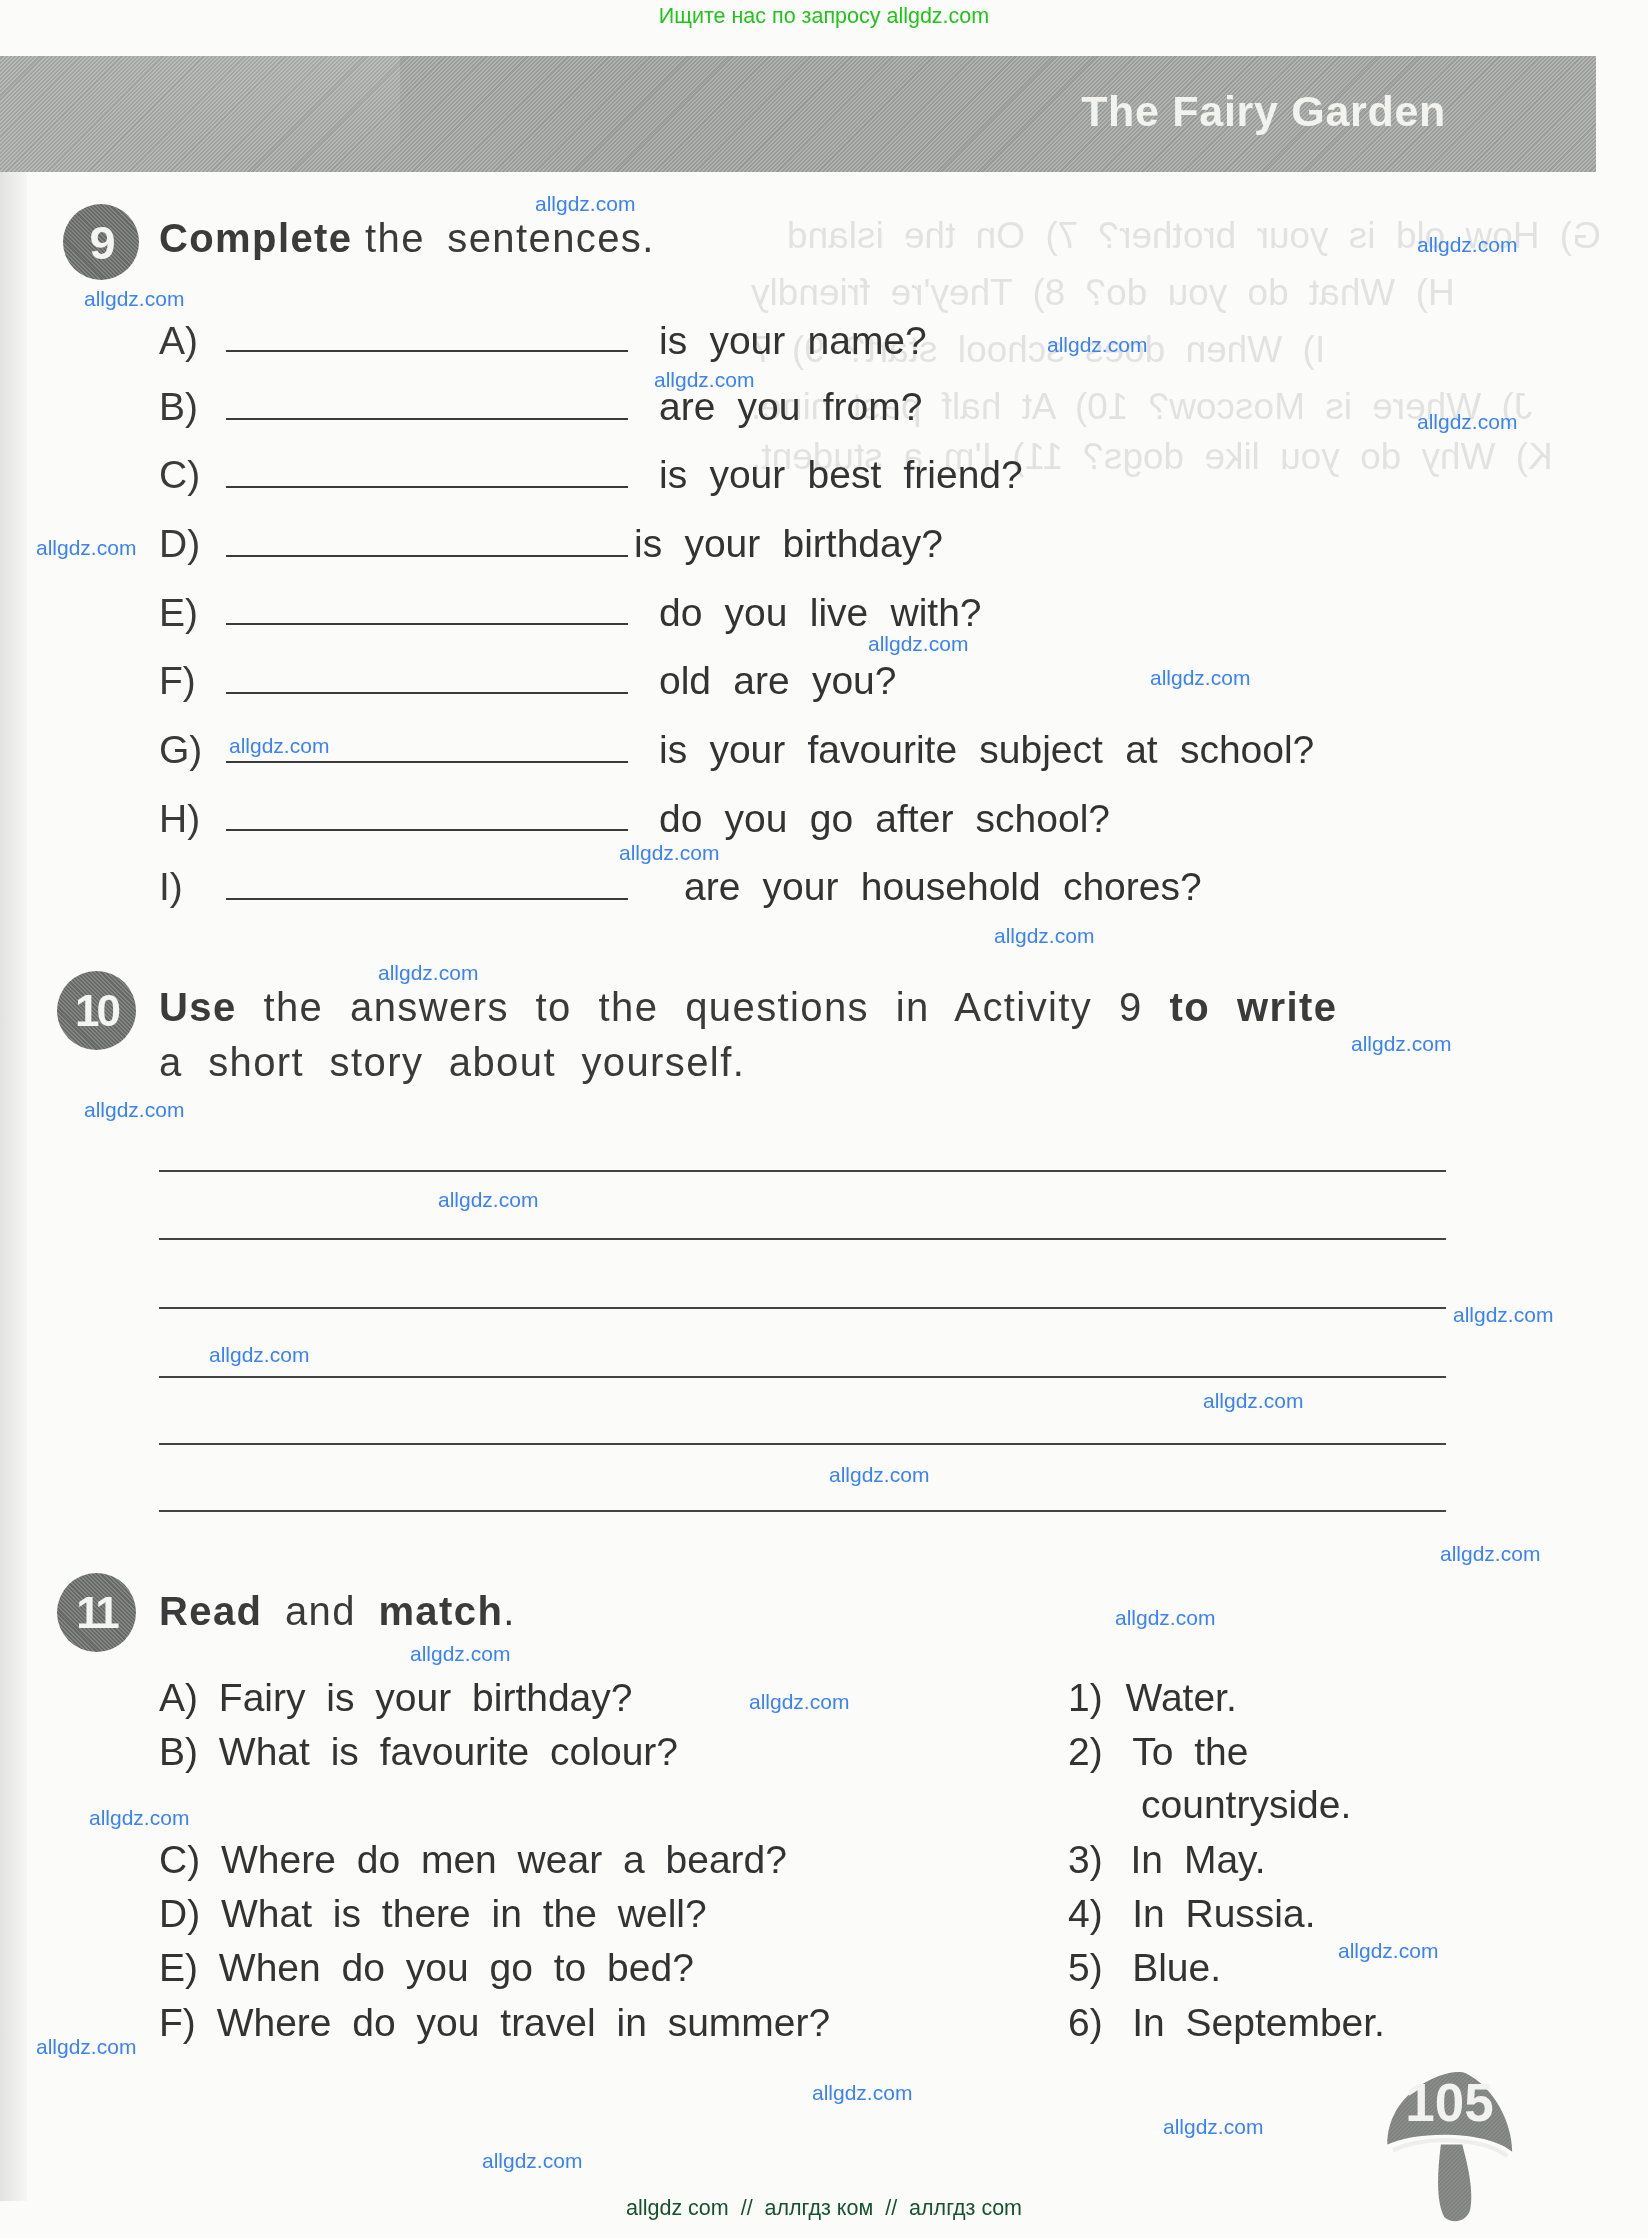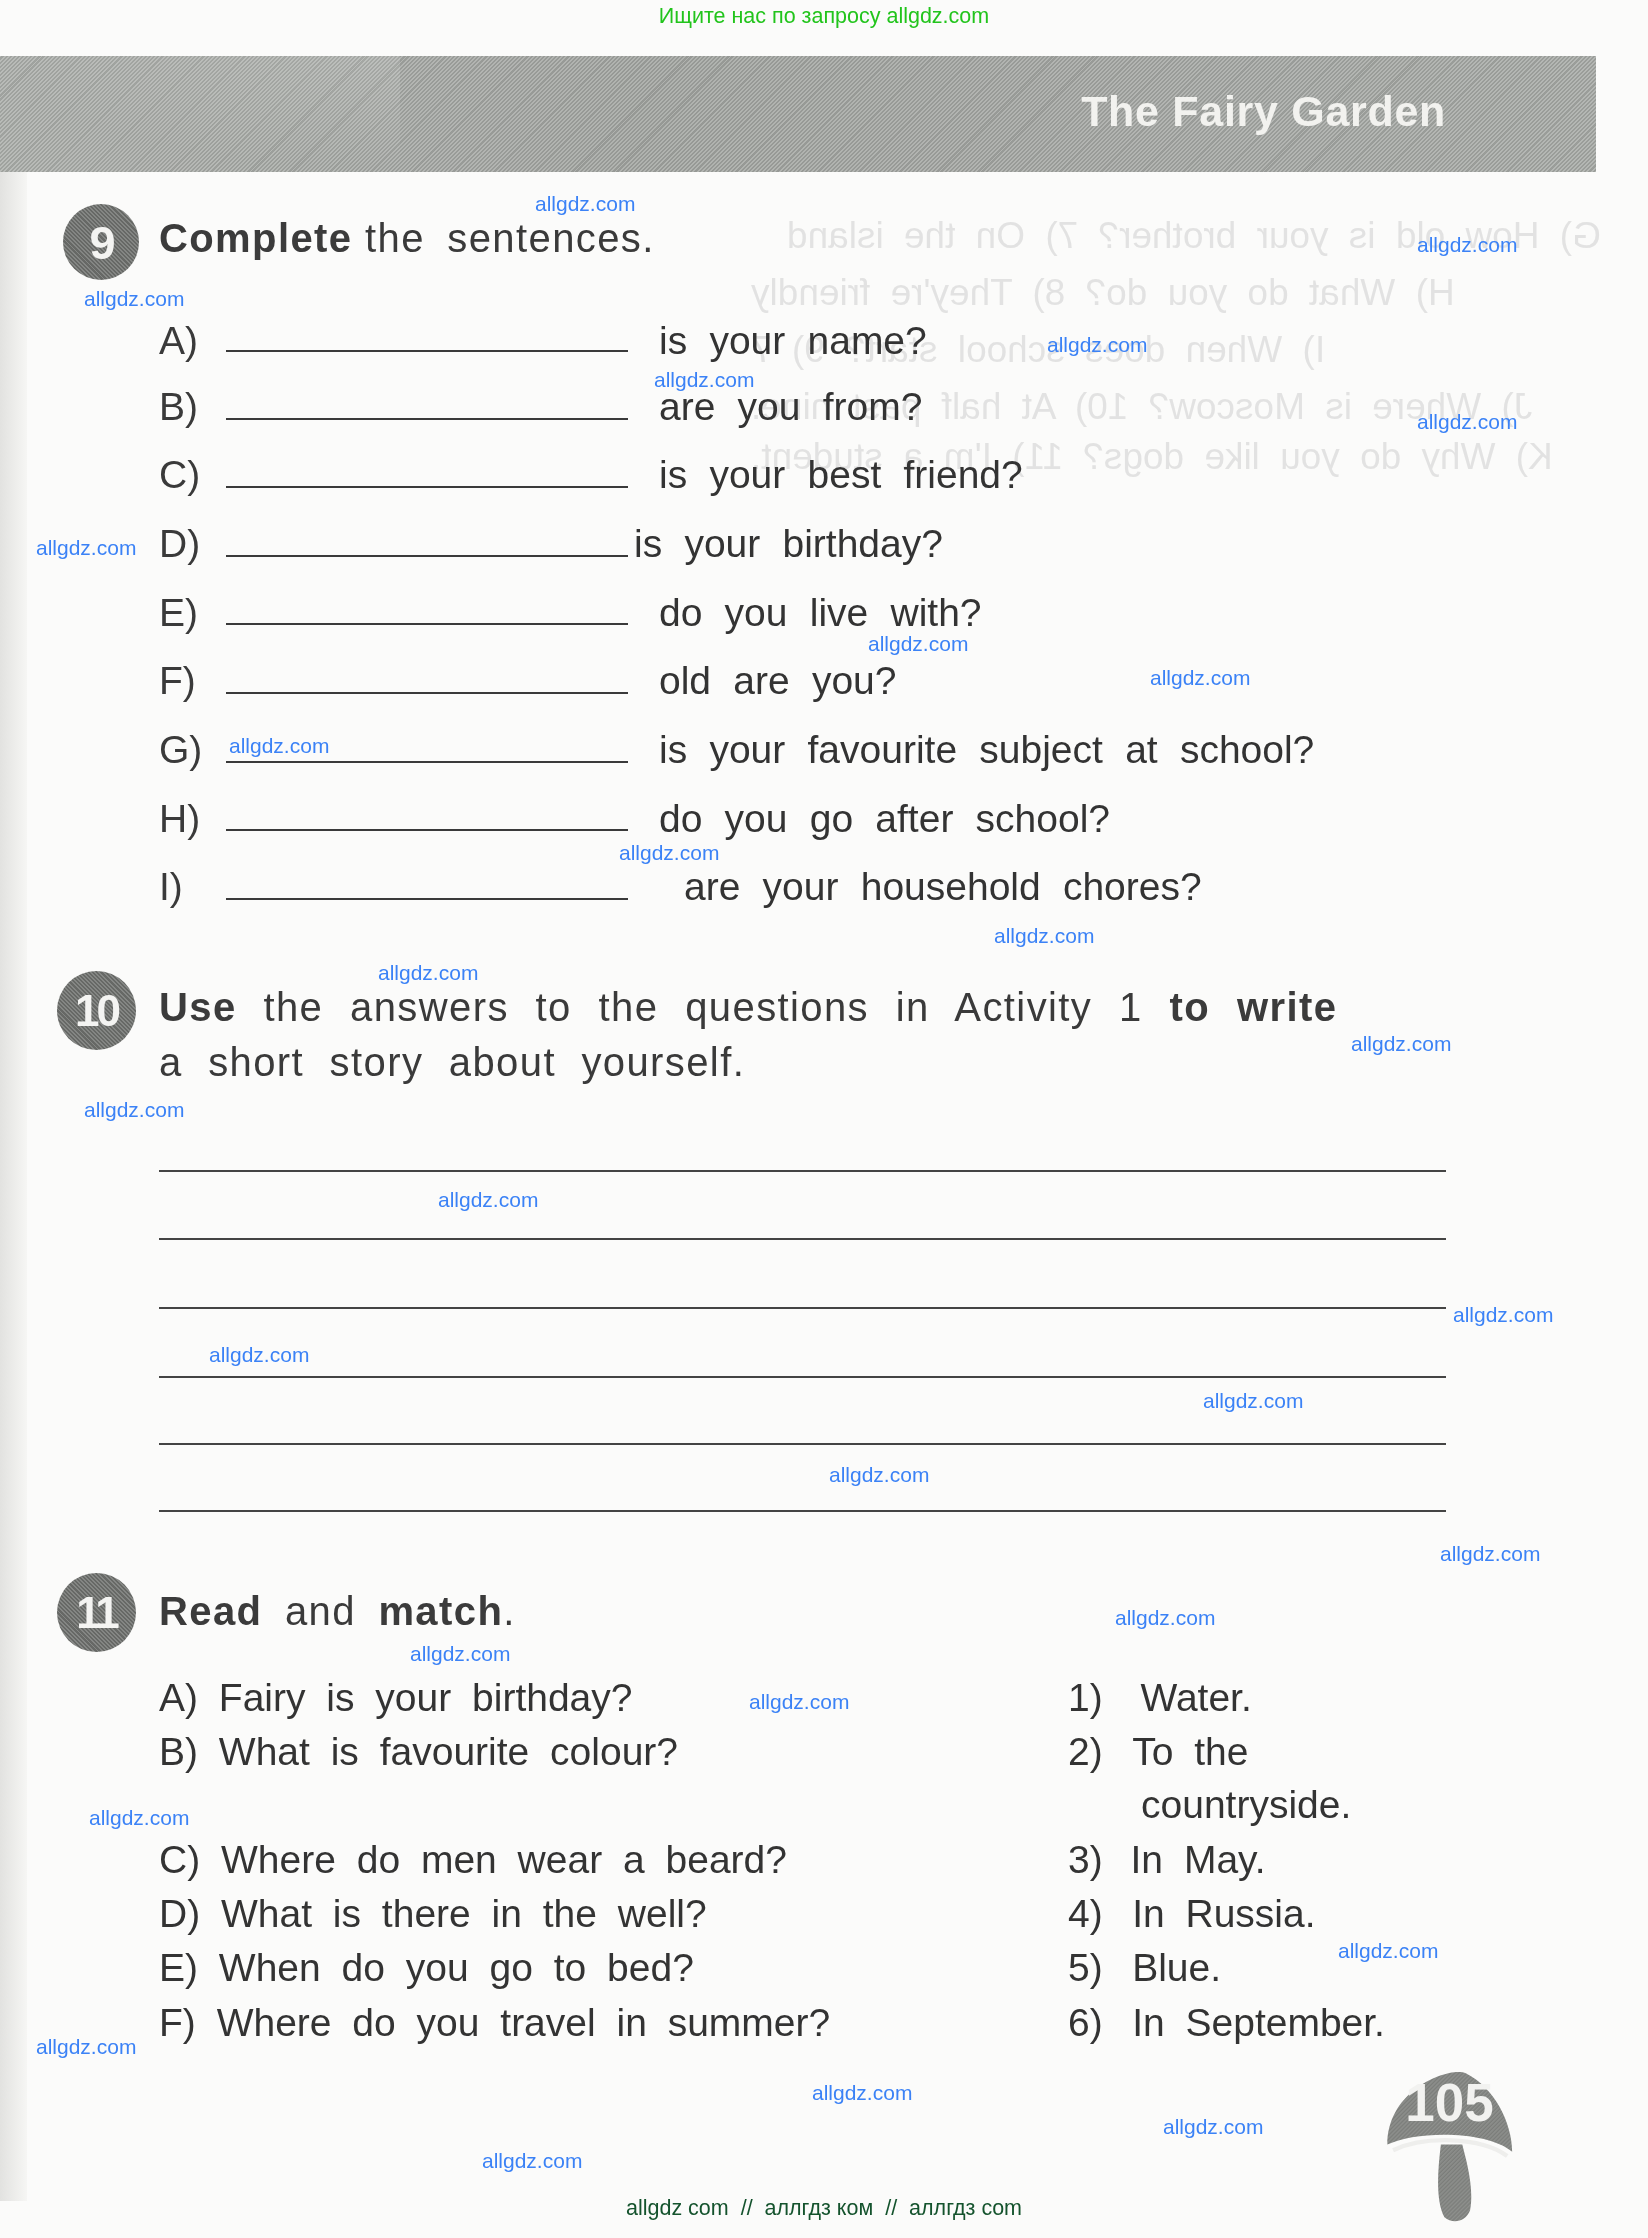--- a/index.html
+++ b/index.html
@@ -140,21 +140,21 @@
 </div>
 <div>
   <span class="row-label" style="left:159px;top:865px;">I)</span>
   <span class="blank-line" style="left:226px;top:898px;width:402px;"></span>
   <span class="row-text" style="left:684px;top:865px;">are your household chores?</span>
 </div>
 
 <div class="badge" style="left:57px;top:971px;width:79px;height:79px;font-size:44px;">10</div>
 <div class="ex-heading" style="left:159px;top:985px;word-spacing:14.3px;">
   <b>Use</b>
-  <span>the answers to the questions in Activity 1</span>
+  <span>the answers to the questions in Activity 9</span>
   <b>to write</b>
 </div>
 <div class="ex-heading" style="left:159px;top:1040px;word-spacing:13px;">a short story about yourself.</div>
 
 <div class="write-line" style="top:1170px;"></div>
 <div class="write-line" style="top:1238px;"></div>
 <div class="write-line" style="top:1307px;"></div>
 <div class="write-line" style="top:1376px;"></div>
 <div class="write-line" style="top:1443px;"></div>
 <div class="write-line" style="top:1510px;"></div>
@@ -186,21 +186,21 @@
   <span>E)</span>
   <span>When do you go to bed?</span>
 </div>
 <div class="match-q" style="left:159px;top:2001px;">
   <span>F)</span>
   <span>Where do you travel in summer?</span>
 </div>
 
 <div class="match-a" style="left:1068px;top:1676px;">
   <span>1)</span>
-  <span style="margin-left:17px;">Water.</span>
+  <span style="margin-left:2px;">Water.</span>
 </div>
 <div class="match-a" style="left:1068px;top:1730px;">
   <span>2)</span>
   <span style="margin-left:8.6px;">To the</span>
 </div>
 <div class="match-a" style="left:1141px;top:1783px;">countryside.</div>
 <div class="match-a" style="left:1068px;top:1838px;">
   <span>3)</span>
   <span style="margin-left:7px;">In May.</span>
 </div>

